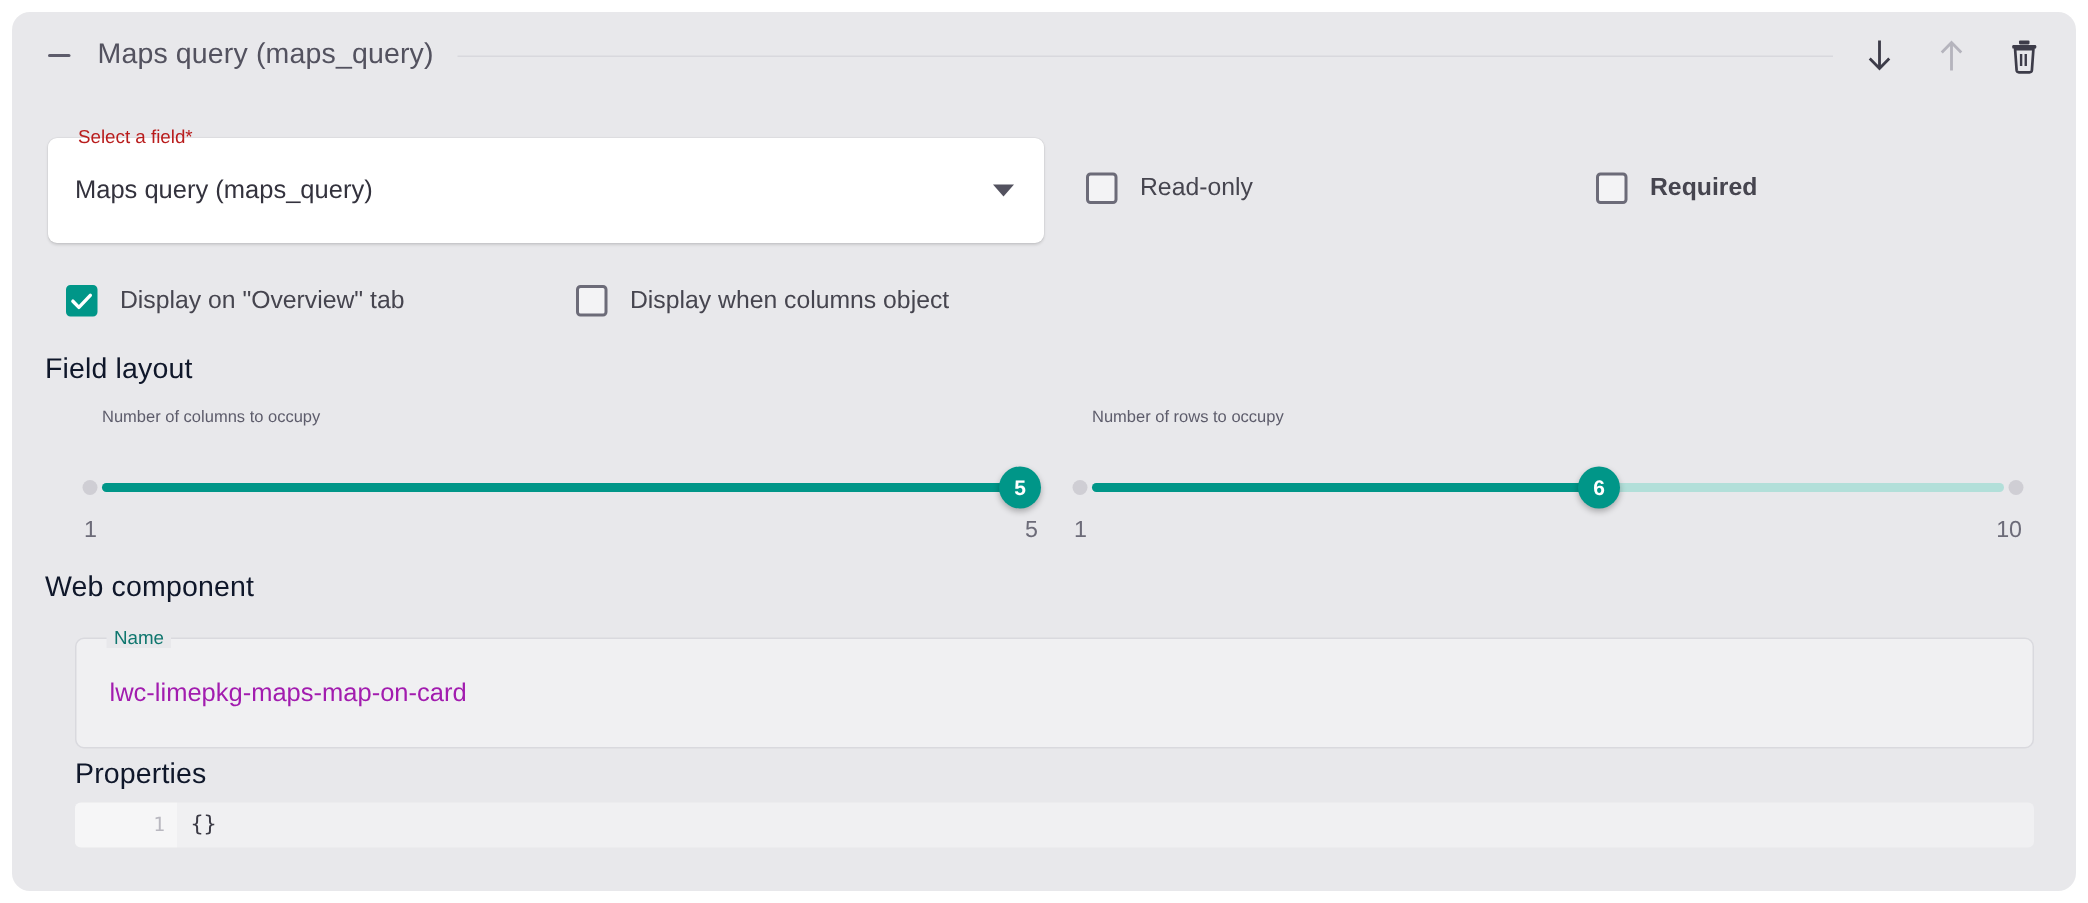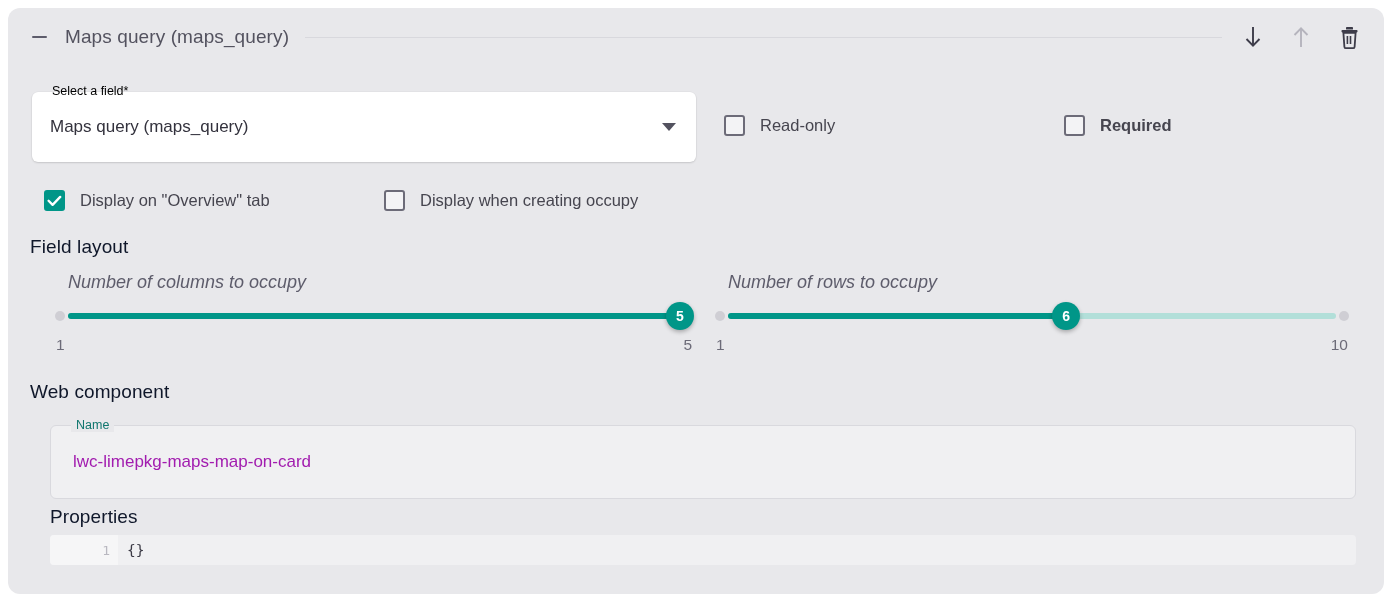--- a/index.html
+++ b/index.html
@@ -61,21 +61,21 @@
     left: 24px; top: 84px;
     width: 664px; height: 70px;
     background: #ffffff;
     border-radius: 6px;
     box-shadow: 0 1px 2px rgba(0,0,0,.13), 0 0 0 0.5px rgba(0,0,0,.04);
     cursor: pointer;
   }
   .select-legend {
     position: absolute;
     left: 18px; top: -8px;
-    font-size: 12.5px; color: #000000;
+    font-size: 12.5px; color: #b91c1c;
     background: transparent;
     padding: 0 2px;
   }
   .select-value {
     position: absolute;
     left: 18px; top: 50%; transform: translateY(-50%);
     font-size: 17px; color: #33323d;
   }
   .select-arrow {
     position: absolute;
@@ -111,21 +111,21 @@
   }
   .st-field  { left: 22px; top: 228px; }
   .st-web    { left: 22px; top: 373px; }
   .st-props  { left: 42px; top: 498px; }
 
   
   .slider-block { position: absolute; }
   .sb-cols { left: 60px; top: 264px; width: 612px; }
   .sb-rows { left: 720px; top: 264px; width: 608px; }
 
-  .slider-label { font-size: 18px; color: #5d5c6b; margin-bottom: 12px; font-style: italic; }
+  .slider-label { font-size: 11px; color: #5d5c6b; margin-bottom: 30px; }
   .slider-track-area { position: relative; height: 22px; }
   .track-base {
     position: absolute; left: 0; right: 0; top: 8px;
     height: 6px; border-radius: 3px; background: #b2dfd9;
   }
   .track-fill {
     position: absolute; left: 0; top: 8px;
     height: 6px; border-radius: 3px; background: #009688;
   }
   .dot-end {
@@ -256,21 +256,21 @@
       <div class="cbox on">
         <svg width="15" height="12" viewBox="0 0 15 12">
           <path d="M1.6 5.8 L5.6 9.9 L13.2 1.9" stroke="#ffffff" stroke-width="2.3" fill="none" stroke-linecap="round" stroke-linejoin="round"></path>
         </svg>
       </div>
       <div class="cblabel">Display on "Overview" tab</div>
     </div>
 
     <div class="cbrow cb-creating">
       <div class="cbox off"></div>
-      <div class="cblabel">Display when creating occupy</div>
+      <div class="cblabel">Display when columns object</div>
     </div>
 
     <div class="section-title st-field">Field layout</div>
 
     <div class="slider-block sb-cols">
       <div class="slider-label">Number of columns to occupy</div>
       <div class="slider-track-area">
         <div class="track-base"></div>
         <div class="track-fill" id="cols-fill" style="width: 100%;"></div>
         <div class="dot-end dot-left"></div>

